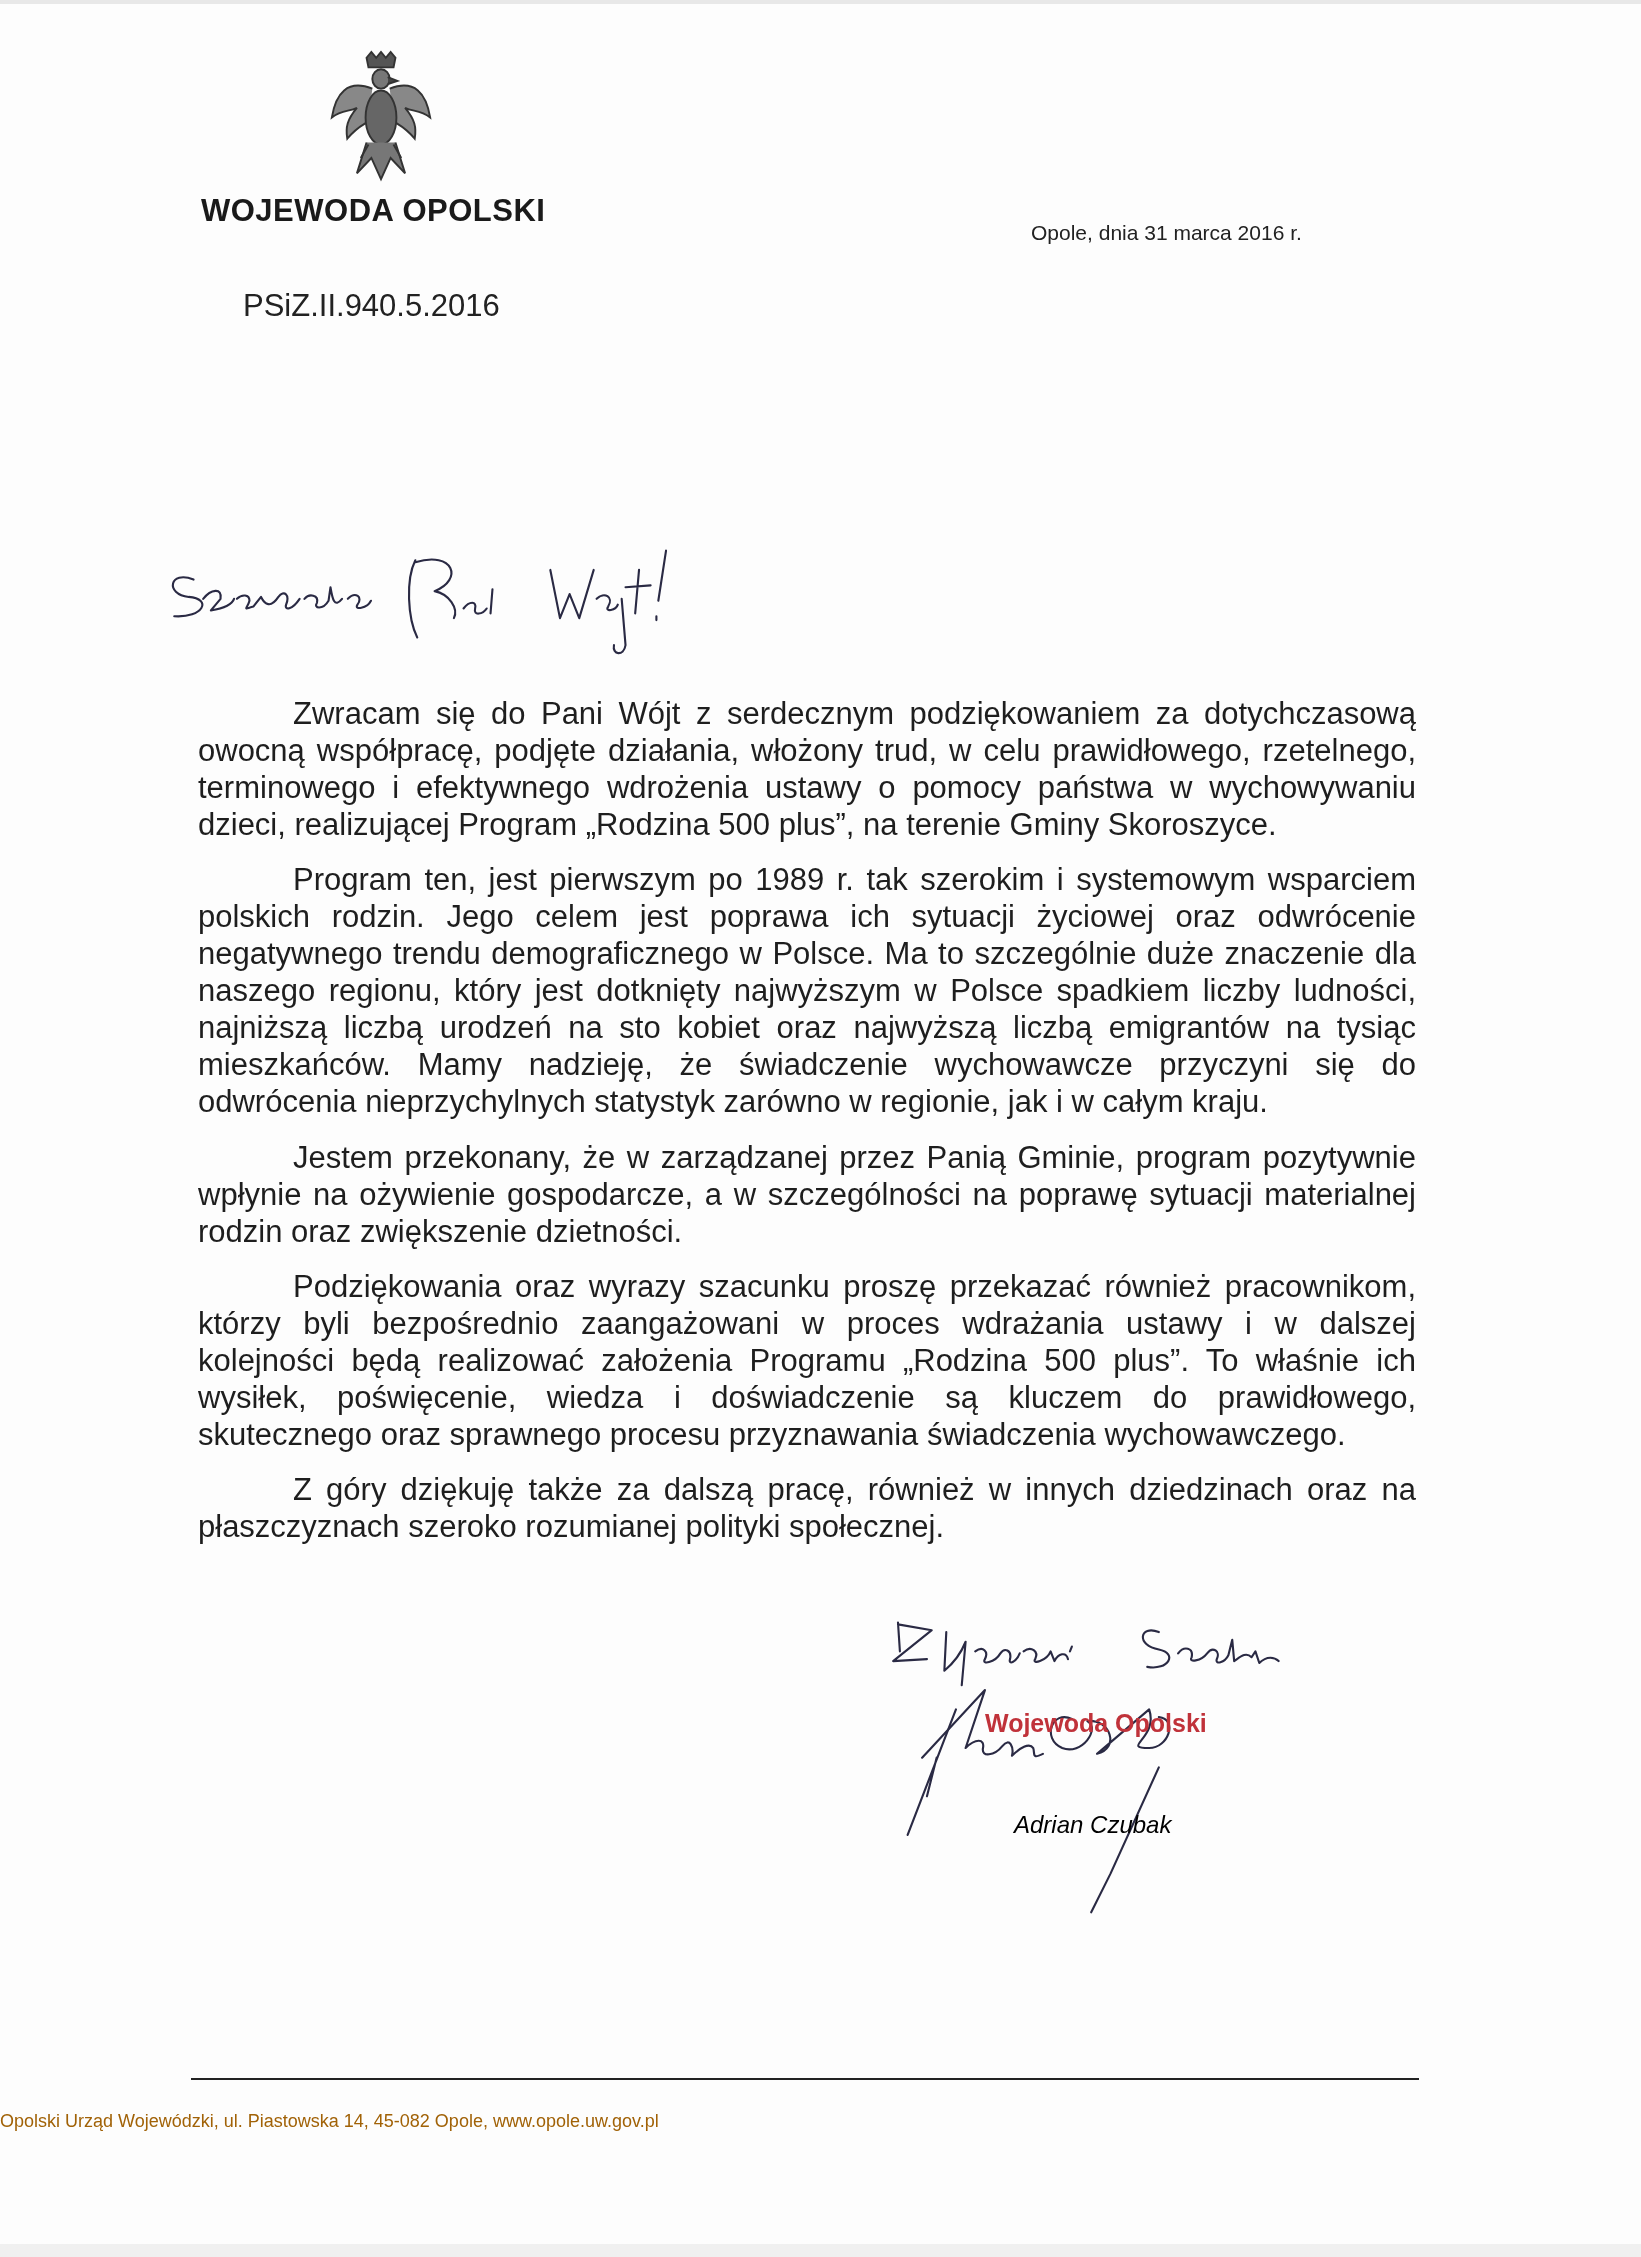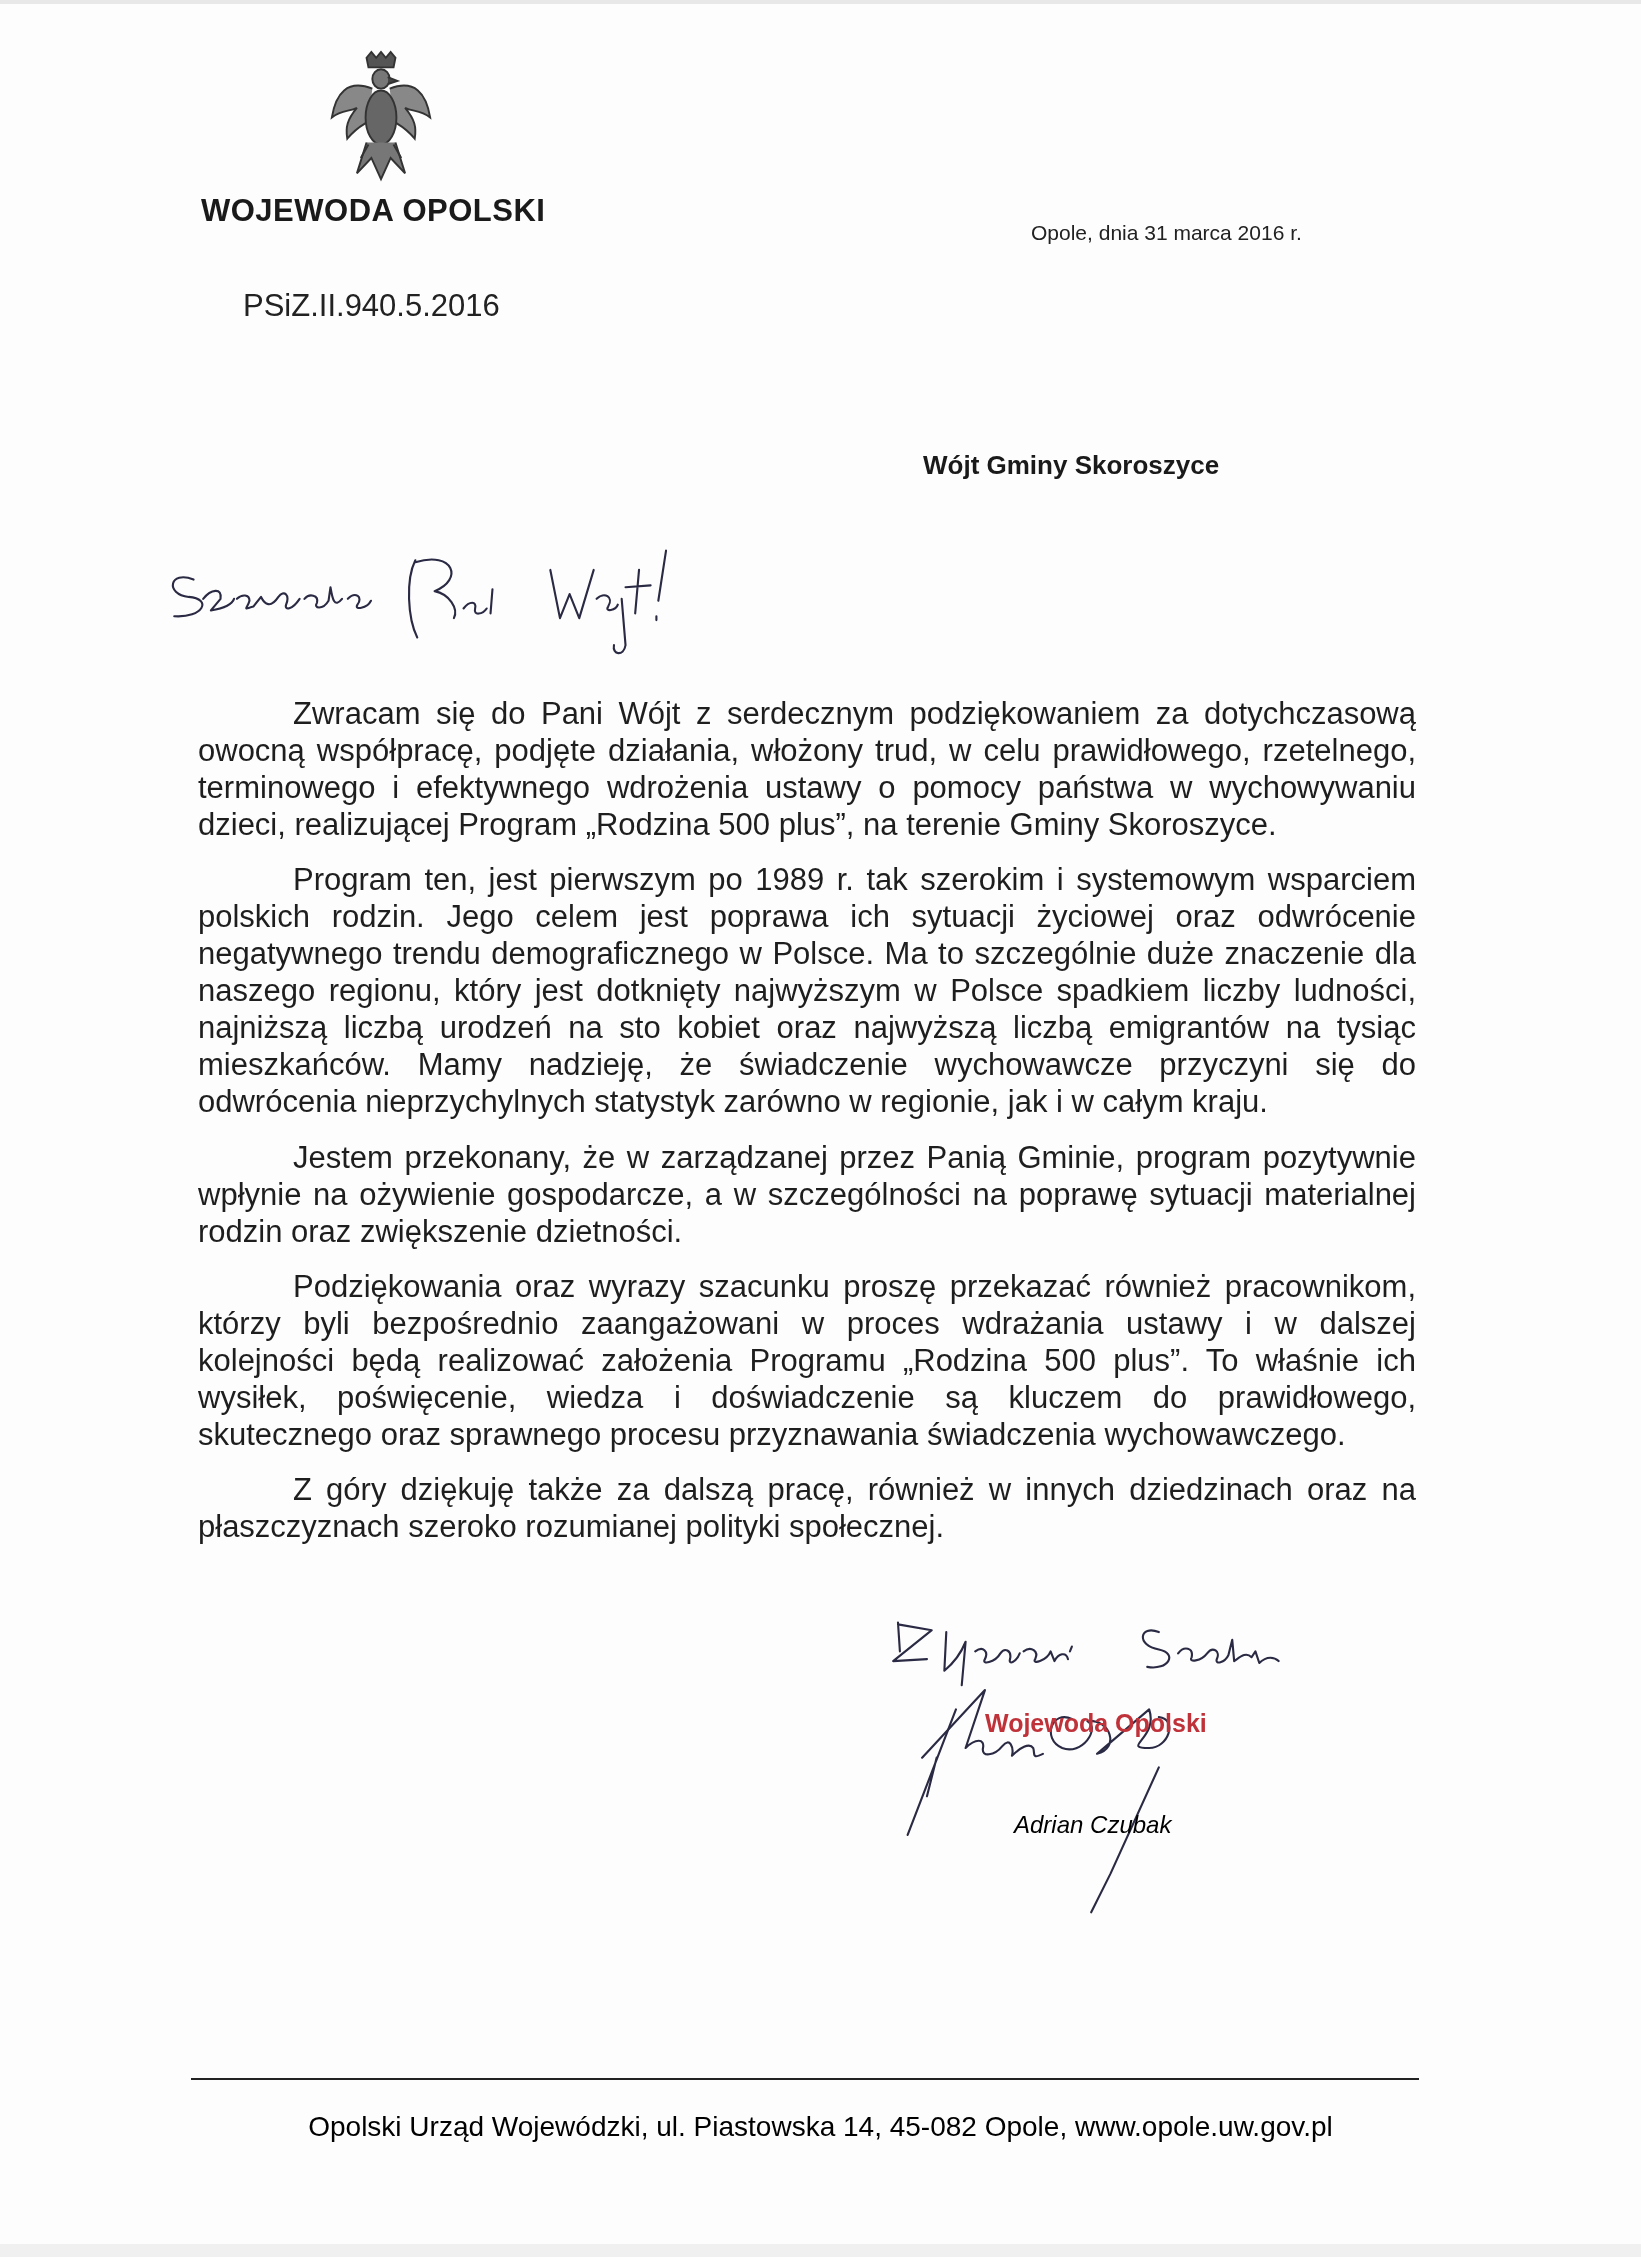--- a/index.html
+++ b/index.html
@@ -13,21 +13,21 @@
   .place-date { position: absolute; left: 1031px; top: 221px; font-size: 21px; color: #222; }
   .reference { position: absolute; left: 243px; top: 288px; font-size: 31px; color: #222; }
   .recipient { position: absolute; left: 923px; top: 439px; font-size: 26px; font-weight: bold; line-height: 53px; color: #1a1a1a; }
   .salutation { position: absolute; left: 164px; top: 541px; width: 628px; height: 135px; }
   .body-text { position: absolute; left: 198px; top: 695px; width: 1218px; font-size: 31px; line-height: 37px; text-align: justify; color: #1e1e1e; }
   .body-text p { margin: 0 0 18.3px 0; text-indent: 95px; }
   .closing { position: absolute; left: 869px; top: 1603px; width: 541px; height: 406px; }
   .stamp-title { position: absolute; left: 985px; top: 1709px; font-size: 25px; font-weight: bold; color: #c0323a; }
   .stamp-name { position: absolute; left: 1014px; top: 1811px; font-size: 24px; font-style: italic; color: #000000; }
   .footer-rule { position: absolute; left: 191px; top: 2078px; width: 1228px; height: 1.9px; background: #222; }
-  .footer { position: absolute; left: 0; top: 2111px; width: 1641px; text-align: center; font-size: 28px; color: #000000; }
+  .footer { position: absolute; left: 0; top: 2111px; width: 1641px; font-size: 18px; color: #a16207; }
 </style>
 </head>
 <body>
 
 <div class="page">
   <div class="top-edge"></div>
 
   <svg class="emblem" viewBox="0 0 110 140">
     <g fill="none" stroke="#333" stroke-width="2">
       <path d="M40 8 L45 2 L50 8 L55 2 L60 8 L65 2 L70 8 L68 18 L42 18 Z" fill="#555"></path>
@@ -39,21 +39,20 @@
       <path d="M40 96 L30 128 L45 112 L55 134 L65 112 L80 128 L70 96" fill="#777"></path>
       <path d="M42 98 L34 112 M68 98 L76 112"></path>
     </g>
   </svg>
 
   <div class="authority">WOJEWODA OPOLSKI</div>
   <div class="place-date">Opole, dnia 31 marca 2016 r.</div>
   <div class="reference">PSiZ.II.940.5.2016</div>
 
   <div class="recipient">
-    <div>Wójt Gminy Skoroszyce</div>
   </div>
 
   <svg class="salutation" viewBox="0 0 650 140">
     <title>Szanowna Pani Wójt!</title>
     <g fill="none" stroke="#2a2a44" stroke-width="2.2" stroke-linecap="round" stroke-linejoin="round">
       <path d="M30 40 C5 30 0 55 25 58 C50 60 40 80 10 78"></path>
       <path d="M40 60 C48 50 60 48 58 60 L48 72 C60 70 70 66 72 60"></path>
       <path d="M75 60 C80 55 88 55 88 62 C86 70 80 72 92 68 L100 58 C104 66 110 70 118 58 C124 50 130 56 126 66 C124 72 132 72 140 60"></path>
       <path d="M145 60 C150 54 160 56 158 64 C154 70 164 72 170 62 L172 48 C174 60 176 70 184 60"></path>
       <path d="M190 60 C198 52 206 58 200 66 C196 72 210 70 214 62"></path>

